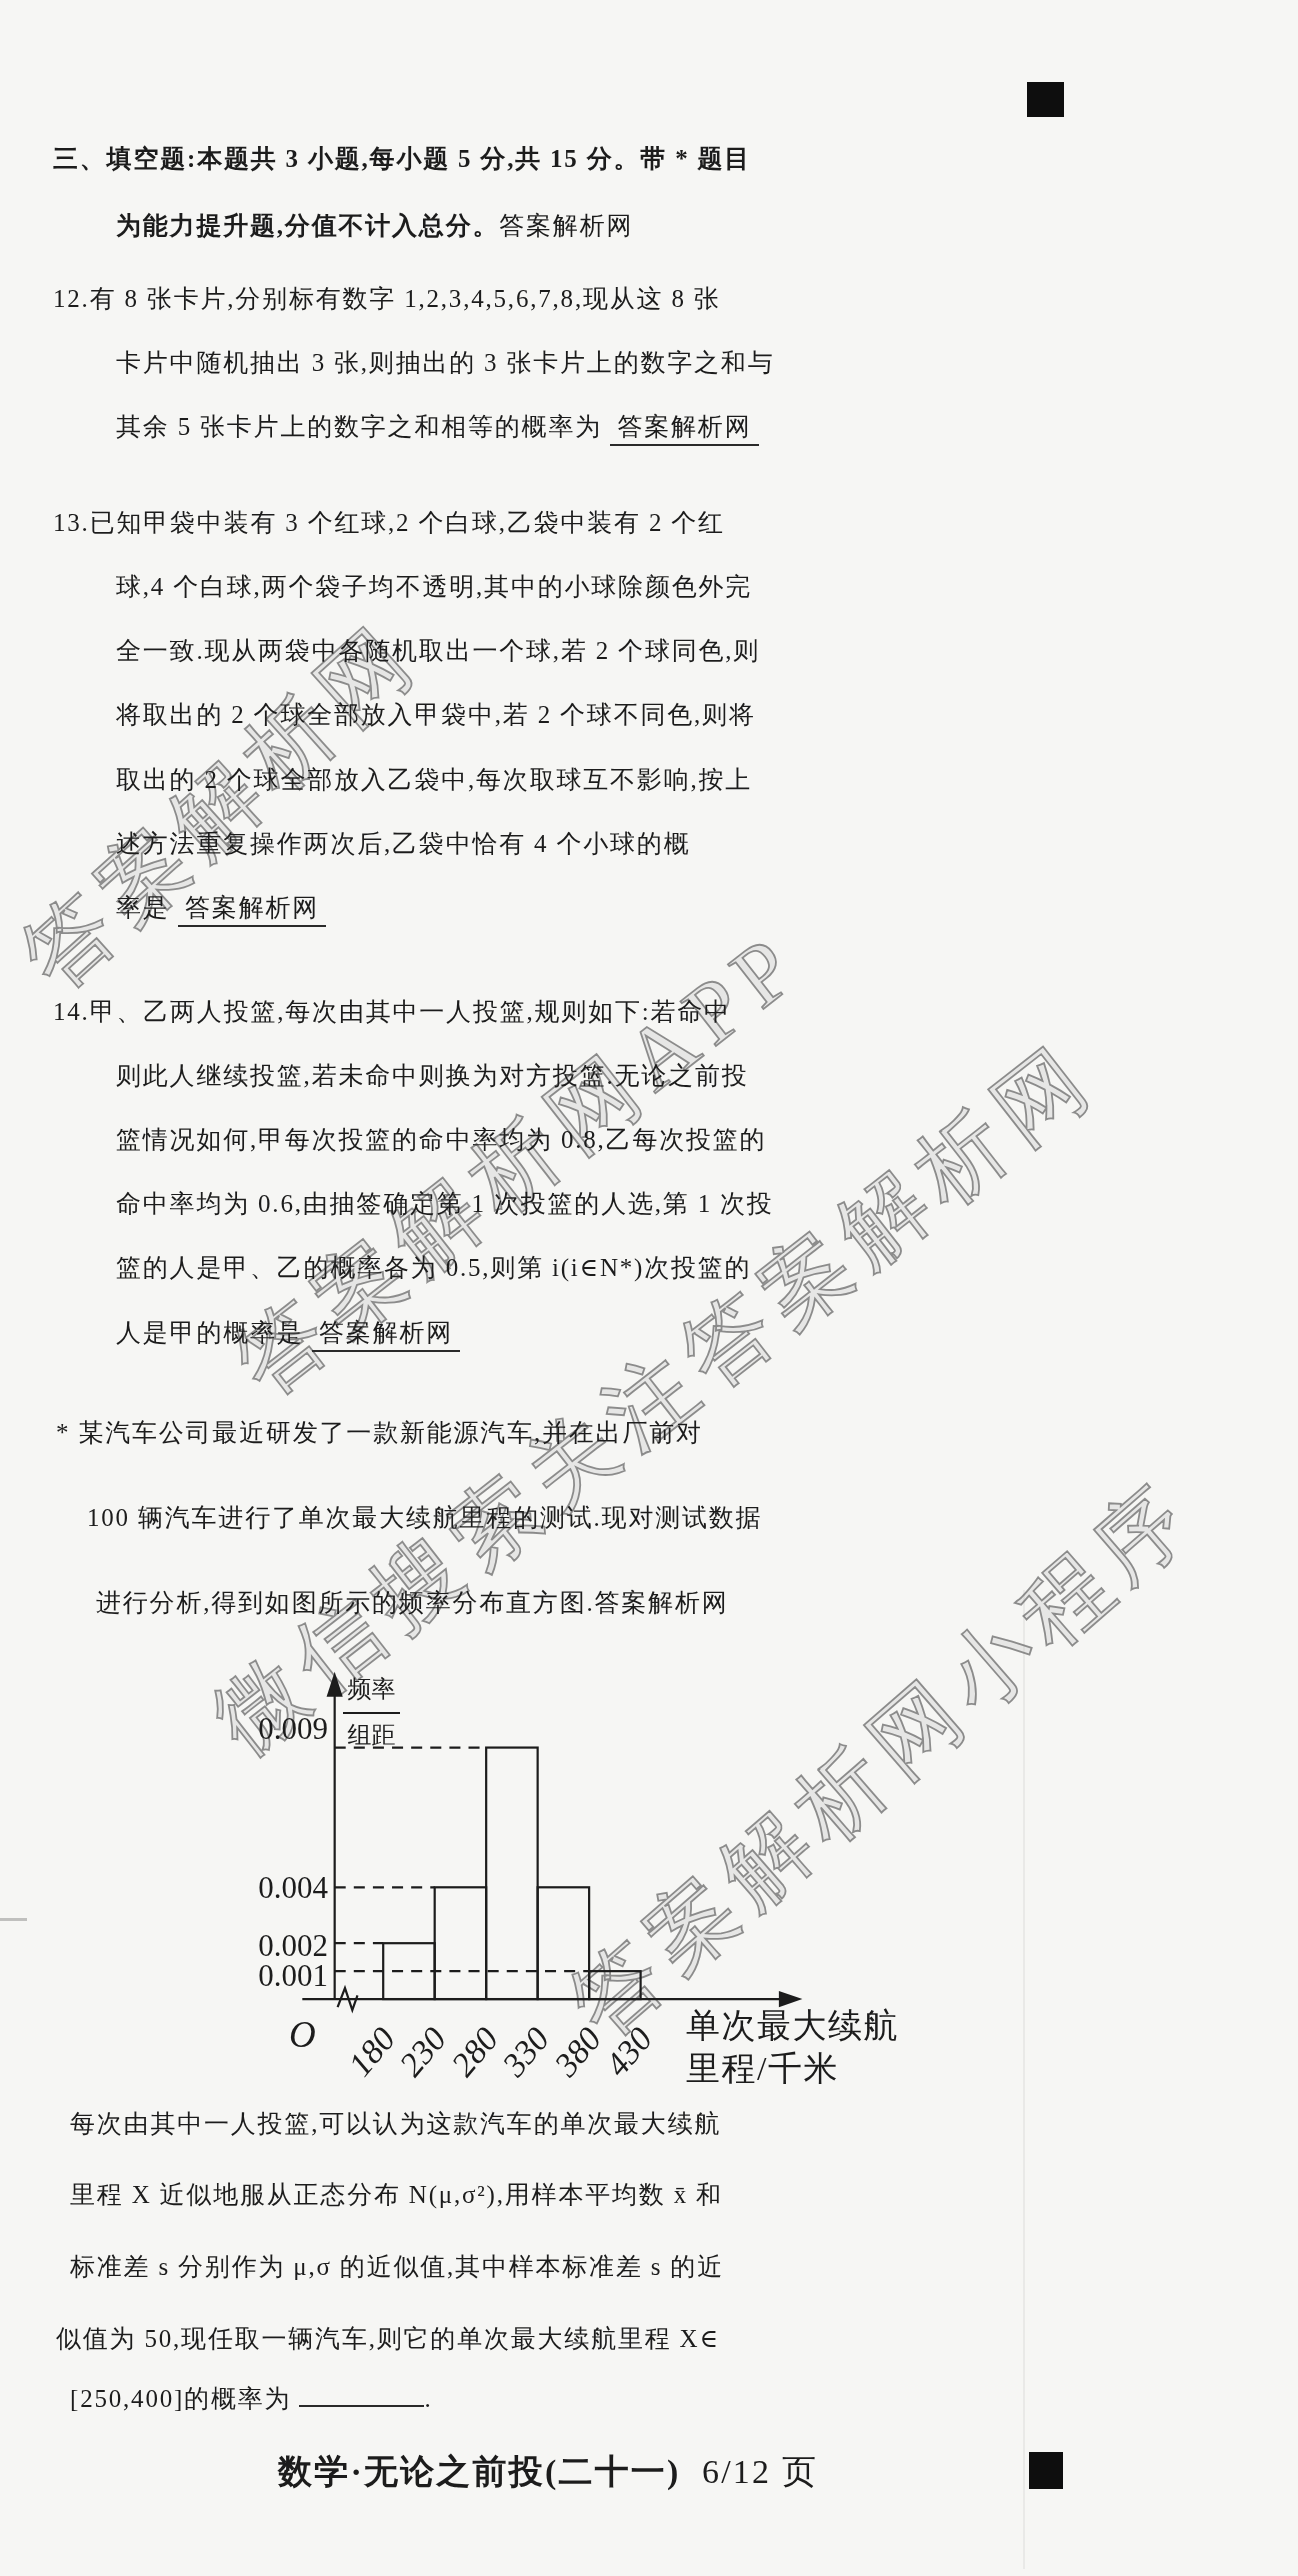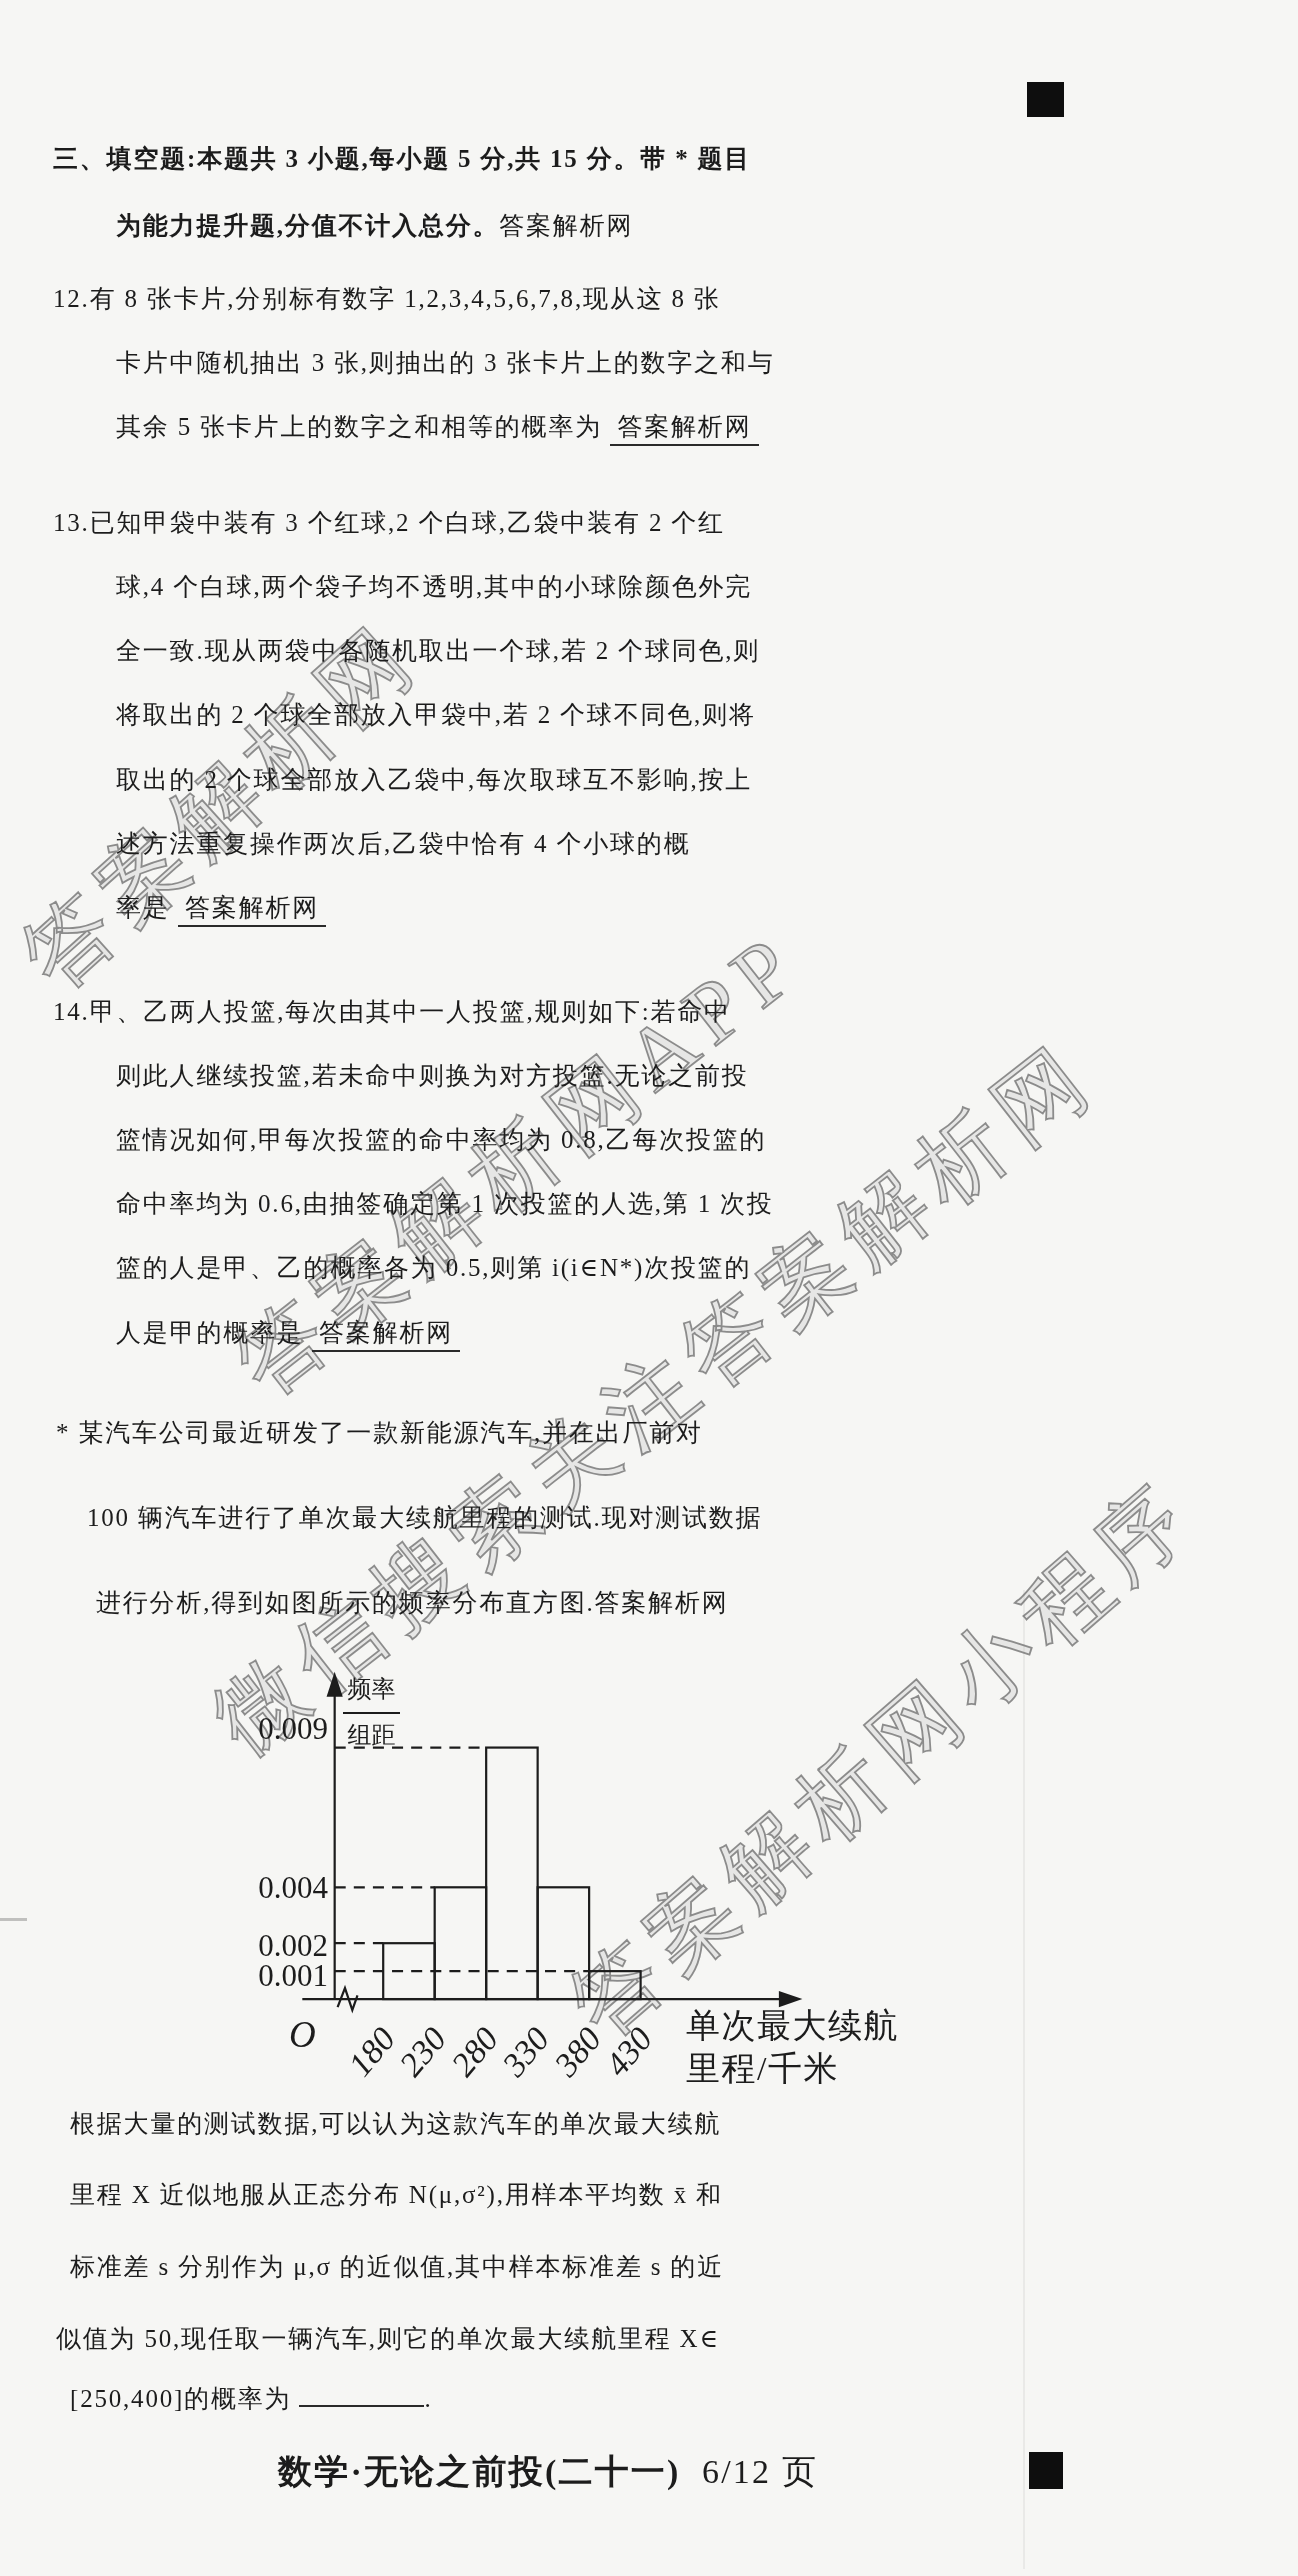--- a/index.html
+++ b/index.html
@@ -188,21 +188,21 @@
       <div class="xtick" style="left:379px;top:2033px;">230</div>
       <div class="xtick" style="left:431px;top:2033px;">280</div>
       <div class="xtick" style="left:482px;top:2033px;">330</div>
       <div class="xtick" style="left:534px;top:2033px;">380</div>
       <div class="xtick" style="left:585px;top:2033px;">430</div>
 
       <div class="axlab" style="left:686px;top:2003px;">单次最大续航</div>
       <div class="axlab" style="left:686px;top:2046px;">里程/千米</div>
     </div>
 
-    <div class="tline" style="left:70px;top:2100px;">根据大量的测试数据,可以认为这款汽车的单次最大续航</div>
+    <div class="tline" style="left:70px;top:2100px;">每次由其中一人投篮,可以认为这款汽车的单次最大续航</div>
     <div class="tline" style="left:70px;top:2171px;">里程 X 近似地服从正态分布 N(μ,σ²),用样本平均数 x̄ 和</div>
     <div class="tline" style="left:70px;top:2243px;">标准差 s 分别作为 μ,σ 的近似值,其中样本标准差 s 的近</div>
     <div class="tline" style="left:56px;top:2315px;">似值为 50,现任取一辆汽车,则它的单次最大续航里程 X∈</div>
     <div class="tline" style="left:70px;top:2375px;">
       <span>[250,400]的概率为</span>
       <span class="emptyblank"></span><span>.</span>
     </div>
 
     <div class="footer-row" style="left:278px;top:2449px;">
       <span class="bold">数学·无论之前投(二十一)</span>&nbsp;&nbsp;<span>6/12 页</span>

